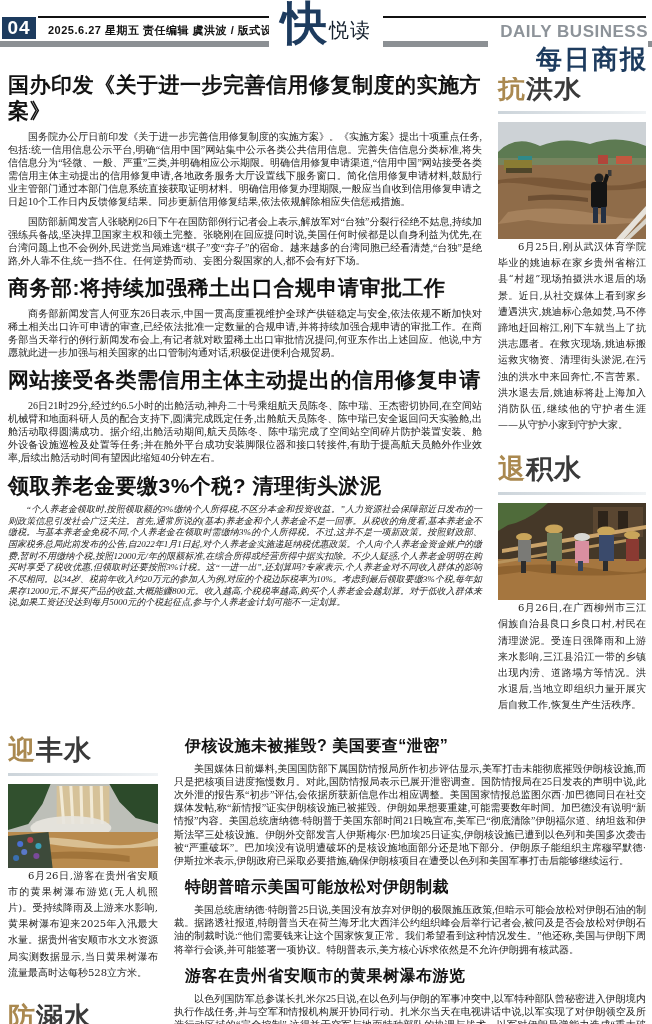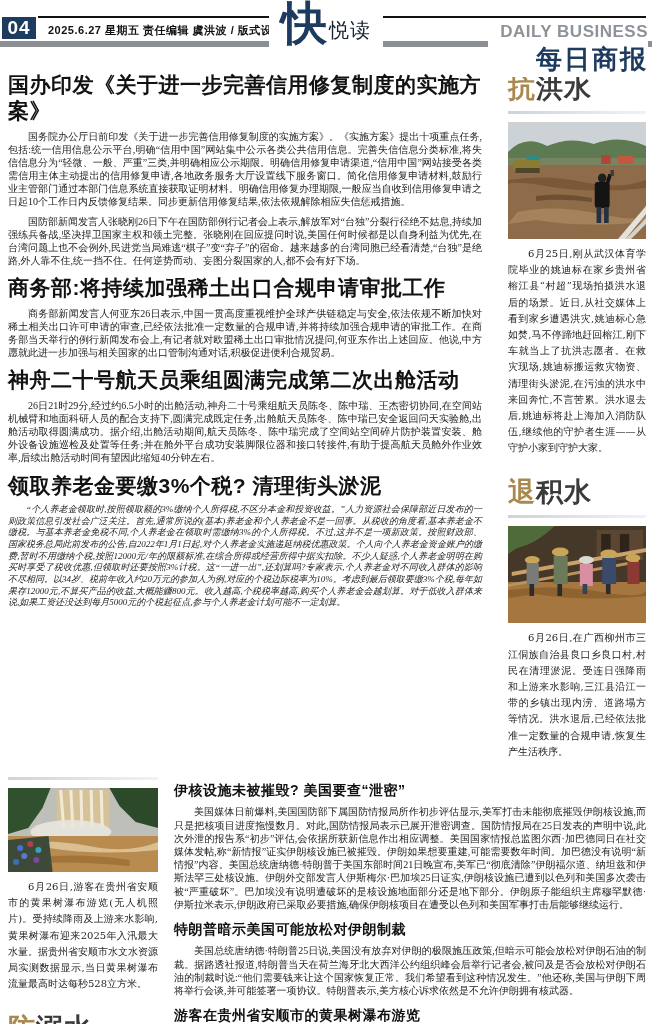--- a/index.html
+++ b/index.html
@@ -23,44 +23,44 @@
   .logo-yuedu { font-family:"Liberation Sans",sans-serif; font-weight:normal; font-size:20px;
                 color:#15202e; margin:0 0 2px 2px; letter-spacing:1px; }
   .masthead { position:absolute; right:4px; top:12px; text-align:right; background:#fff;
               padding-left:12px; z-index:2;margin-top:10px; }
   .mast-en { font-family:"Liberation Sans",sans-serif; font-weight:bold; font-size:17px;
              color:#8d9399; letter-spacing:0.5px; }
   .mast-cn { font-family:"DejaVu Serif",serif; font-weight:bold; font-size:26px; color:#1d3b5e;
              letter-spacing:2px; }
 
   
-  .grid-top { display:flex; gap:26px; padding:6px 6px 0 8px;justify-content:center; }
+  .grid-top { display:flex; gap:16px; padding:6px 6px 0 8px;justify-content:center; }
   .grid-top .col-main { width:474px; flex:none; }
   .grid-top .col-side { flex:1; min-width:0; }
   .grid-bottom { display:flex; gap:16px; padding:0 6px 8px 8px; }
   .grid-bottom .col-side { width:150px; flex:none; }
   .grid-bottom .col-main { flex:1; min-width:0; }
 
   
   .art h2 { font-family:"Liberation Sans","DejaVu Sans",sans-serif; font-weight:bold;
             color:#121212; font-size:21px; line-height:1.25; margin:8px 0 5px; letter-spacing:0.5px; }
-  .grid-bottom .art h2 { font-size:14px; margin:10px 0 6px; }
+  .grid-bottom .art h2 { font-size:16px; margin:10px 11px 6px; }
   .art p { font-size:10px; line-height:1.32; text-align:justify; text-indent:2em;
            margin-bottom:6px; color:#222; }
   .art.small p { font-size:9px; line-height:1.3;font-style:italic; }
 
   
   .side-sec { margin-bottom:12px; }
   .side-tag { font-family:"Liberation Sans",sans-serif; font-weight:bold; font-size:27px;
               color:#3a3a3a; letter-spacing:1px; padding-top:6px; }
   .side-tag .first { color:#aa8950; }
   .side-rule { height:3px; margin:5px 0 8px; background:linear-gradient(to right,#ccd4da,#f0f3f5); }
   .side-photo { display:block; width:100%; }
   .side-caption { font-family:"DejaVu Serif",serif; font-size:10px; line-height:1.62;
-                  text-align:justify; text-indent:2em; margin-top:7px; color:#1c1c1c; }
+                  text-align:justify; text-indent:2em; color:#1c1c1c; }
 </style>
 </head>
 <body>
 
 <div class="page">
 
   <header>
     <div class="thin-rule"></div>
     <div class="thick-rule"></div>
     <div class="pageno">04</div>
@@ -83,21 +83,21 @@
         <p>国务院办公厅日前印发《关于进一步完善信用修复制度的实施方案》。《实施方案》提出十项重点任务,包括:统一信用信息公示平台,明确“信用中国”网站集中公示各类公共信用信息。完善失信信息分类标准,将失信信息分为“轻微、一般、严重”三类,并明确相应公示期限。明确信用修复申请渠道,“信用中国”网站接受各类需信用主体主动提出的信用修复申请,各地政务服务大厅设置线下服务窗口。简化信用修复申请材料,鼓励行业主管部门通过本部门信息系统直接获取证明材料。明确信用修复办理期限,一般应当自收到信用修复申请之日起10个工作日内反馈修复结果。同步更新信用修复结果,依法依规解除相应失信惩戒措施。</p>
       </article>
       <article class="art">
         <p>国防部新闻发言人张晓刚26日下午在国防部例行记者会上表示,解放军对“台独”分裂行径绝不姑息,持续加强练兵备战,坚决捍卫国家主权和领土完整。张晓刚在回应提问时说,美国任何时候都是以自身利益为优先,在台湾问题上也不会例外,民进党当局难逃“棋子”变“弃子”的宿命。越来越多的台湾同胞已经看清楚,“台独”是绝路,外人靠不住,统一挡不住。任何逆势而动、妄图分裂国家的人,都不会有好下场。</p>
       </article>
       <article class="art">
         <h2>商务部:将持续加强稀土出口合规申请审批工作</h2>
         <p>商务部新闻发言人何亚东26日表示,中国一贯高度重视维护全球产供链稳定与安全,依法依规不断加快对稀土相关出口许可申请的审查,已经依法批准一定数量的合规申请,并将持续加强合规申请的审批工作。在商务部当天举行的例行新闻发布会上,有记者就对欧盟稀土出口审批情况提问,何亚东作出上述回应。他说,中方愿就此进一步加强与相关国家的出口管制沟通对话,积极促进便利合规贸易。</p>
       </article>
       <article class="art">
-        <h2>神舟二十号航天员乘组圆满完成第二次出舱活动</h2>
+        <h2>网站接受各类需信用主体主动提出的信用修复申请</h2>
         <p>26日21时29分,经过约6.5小时的出舱活动,神舟二十号乘组航天员陈冬、陈中瑞、王杰密切协同,在空间站机械臂和地面科研人员的配合支持下,圆满完成既定任务,出舱航天员陈冬、陈中瑞已安全返回问天实验舱,出舱活动取得圆满成功。据介绍,出舱活动期间,航天员陈冬、陈中瑞完成了空间站空间碎片防护装置安装、舱外设备设施巡检及处置等任务;并在舱外平台成功安装脚限位器和接口转接件,有助于提高航天员舱外作业效率,后续出舱活动时间有望因此缩短40分钟左右。</p>
       </article>
       <article class="art small">
         <h2>领取养老金要缴3%个税? 清理街头淤泥</h2>
         <p>“个人养老金领取时,按照领取额的3%缴纳个人所得税,不区分本金和投资收益。”人力资源社会保障部近日发布的一则政策信息引发社会广泛关注。首先,通常所说的(基本)养老金和个人养老金不是一回事。从税收的角度看,基本养老金不缴税。与基本养老金免税不同,个人养老金在领取时需缴纳3%的个人所得税。不过,这并不是一项新政策。按照财政部、国家税务总局此前发布的公告,自2022年1月1日起,对个人养老金实施递延纳税优惠政策。个人向个人养老金资金账户的缴费,暂时不用缴纳个税,按照12000元/年的限额标准,在综合所得或经营所得中据实扣除。不少人疑惑,个人养老金明明在购买时享受了税收优惠,但领取时还要按照3%计税。这“一进一出”,还划算吗?专家表示,个人养老金对不同收入群体的影响不尽相同。以34岁、税前年收入约20万元的参加人为例,对应的个税边际税率为10%。考虑到最后领取要缴3%个税,每年如果存12000元,不算买产品的收益,大概能赚800元。收入越高,个税税率越高,购买个人养老金会越划算。对于低收入群体来说,如果工资还没达到每月5000元的个税起征点,参与个人养老金计划可能不一定划算。</p>
       </article>
     </main>
 
     <aside class="col-side">
 
@@ -150,31 +150,32 @@
             <rect x="77" y="38" width="14" height="22" fill="#d98fa0"></rect>
           <ellipse cx="108" cy="28" rx="9" ry="4.5" fill="#c9a55a"></ellipse>
             <rect x="101" y="32" width="15" height="26" fill="#3a4a6b"></rect>
           <ellipse cx="134" cy="32" rx="8" ry="4" fill="#c9a55a"></ellipse>
             <rect x="128" y="36" width="13" height="22" fill="#8a3a32"></rect>
           <rect x="23" y="58" width="5" height="12" fill="#2c2c2c"></rect>
             <rect x="53" y="58" width="5" height="12" fill="#2c2c2c"></rect>
           <rect x="80" y="58" width="5" height="10" fill="#33435c"></rect>
             <rect x="105" y="58" width="5" height="10" fill="#2c2c2c"></rect>
         </svg>
-        <p class="side-caption">6月26日,在广西柳州市三江侗族自治县良口乡良口村,村民在清理淤泥。受连日强降雨和上游来水影响,三江县沿江一带的乡镇出现内涝、道路塌方等情况。洪水退后,已经依法批准一定数量的合规申请,恢复生产生活秩序。</p>
+        <p class="side-caption">6月26日,在广西柳州市三江侗族自治县良口乡良口村,村民在清理淤泥。受连日强降雨和上游来水影响,三江县沿江一带的乡镇出现内涝、道路塌方等情况。洪水退后,当地立即组织力量开展灾后自救工作,恢复生产生活秩序。</p>
       </section>
 
     </aside>
   </div>
 
   <div class="grid-bottom">
 
     <aside class="col-side">
 
       <section class="side-sec">
+        <div class="side-tag"><span class="first">迎</span><span>丰水</span></div>
         <div class="side-rule"></div>
         <svg class="side-photo" viewBox="0 0 148 84" preserveAspectRatio="none" width="100%" height="84">
           <rect width="148" height="84" fill="#bdbfb8"></rect>
           <path d="M0 0 L42 0 L34 20 L20 40 L0 46 Z" fill="#31502e"></path>
           <path d="M148 0 L100 0 L110 18 L126 34 L148 40 Z" fill="#2c4a2a"></path>
           <rect x="48" y="2" width="52" height="38" fill="#d6c299"></rect>
           <path d="M52 2 L55 40 M62 2 L64 40 M72 2 L73 40 M82 2 L83 40 M92 2 L93 40" stroke="#f2ead6" stroke-width="3"></path>
           <ellipse cx="62" cy="44" rx="40" ry="12" fill="#e8e6df" opacity="0.9"></ellipse>
           <rect y="48" width="148" height="36" fill="#b98b4e"></rect>
           <path d="M0 56 Q40 50 80 58 T148 54 L148 62 Q90 68 40 60 L0 64 Z" fill="#d9bf92"></path>

